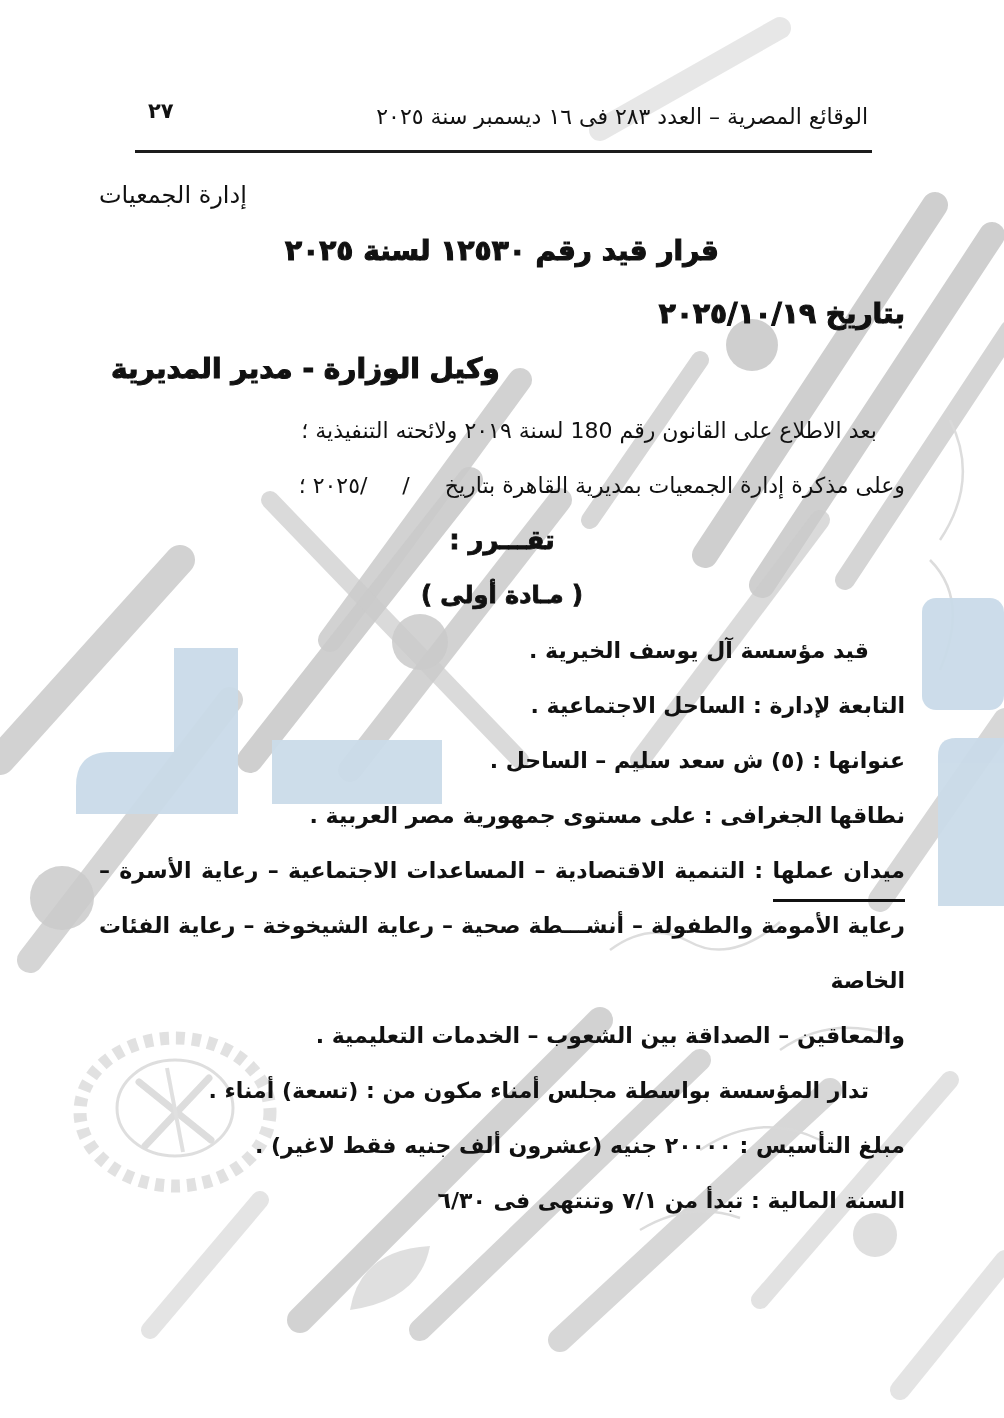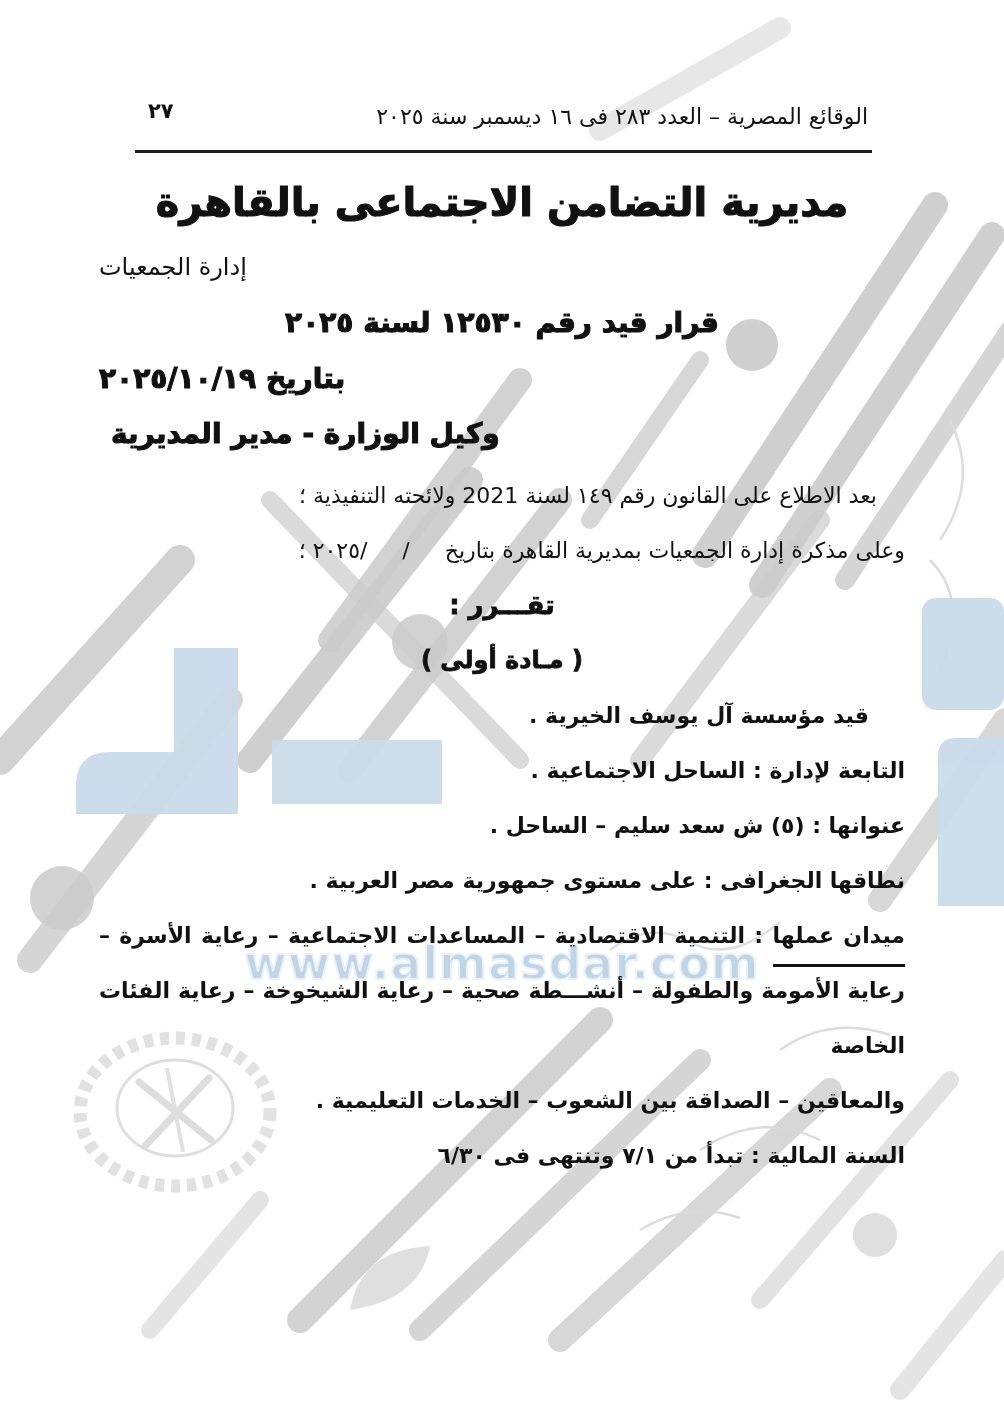--- a/index.html
+++ b/index.html
@@ -43,21 +43,21 @@
     position:absolute;top:166px;right:99px;width:806px;
     text-align:right;
   }
   .display{
     font-weight:700;
     -webkit-text-stroke:1.1px currentColor;
   }
   .title   {font-size:40px;line-height:72px;text-align:center;}
   .dept    {font-size:24px;line-height:46px;margin-top:6px;text-align:left;font-weight:400;}
   .decree  {font-size:28px;line-height:50px;margin-top:8px;text-align:center;}
-  .datel   {font-size:28px;line-height:50px;margin-top:6px;text-align:left;}
+  .datel   {font-size:28px;line-height:50px;margin-top:13px;text-align:right;}
   .official{font-size:28px;line-height:52px;margin-top:4px;text-align:right;padding-left:100px;padding-right:10px;text-align:left;}
   .official{text-align:left;padding-left:12px;padding-right:0;}
 
   .bodyline{font-size:22px;line-height:55px;font-weight:700;}
   .lineslim{font-weight:400;}
   .indent-sm{padding-right:28px;}
   .indent-md{padding-right:36px;}
   .centerb{text-align:center;font-weight:700;-webkit-text-stroke:.8px currentColor;}
   .h-decide{font-size:26px;}
   .h-article{font-size:24px;}
@@ -125,41 +125,39 @@
       <ellipse cx="0" cy="0" rx="95" ry="74" fill="none" stroke="#d8d8d8" stroke-width="13" stroke-dasharray="9 7"></ellipse>
       <ellipse cx="0" cy="-4" rx="58" ry="48" fill="none" stroke="#d4d4d4" stroke-width="3"></ellipse>
       <g stroke="#d2d2d2" stroke-width="7" stroke-linecap="round">
         <line x1="-36" y1="-30" x2="36" y2="28"></line>
         <line x1="-30" y1="34" x2="34" y2="-34"></line>
       </g>
       <line x1="-8" y1="-44" x2="8" y2="40" stroke="#d6d6d6" stroke-width="4"></line>
     </g>
   </svg>
 
-  <div class="wm-url">www.almasdar.com</div>
 
   <div class="txt">
 
     <div class="hdr-issue">الوقائع المصرية – العدد ٢٨٣ فى ١٦ ديسمبر سنة ٢٠٢٥</div>
     <div class="hdr-page">٢٧</div>
     <div class="hdr-rule"></div>
 
     <div class="content">
 
-      <div class="title display">مديرية التضامن الاجتماعى بالقاهرة</div>
 
       <div class="dept">إدارة الجمعيات</div>
 
       <div class="decree display">قرار قيد رقم ١٢٥٣٠ لسنة ٢٠٢٥</div>
 
       <div class="datel display">بتاريخ ٢٠٢٥/١٠/١٩</div>
 
       <div class="official display">وكيل الوزارة - مدير المديرية</div>
 
-      <div class="bodyline lineslim indent-sm mt-first">بعد الاطلاع على القانون رقم ١٤٩ لسنة 2021 ولائحته التنفيذية ؛</div>
+      <div class="bodyline lineslim indent-sm mt-first">بعد الاطلاع على القانون رقم 180 لسنة ٢٠١٩ ولائحته التنفيذية ؛</div>
 
       <div class="bodyline lineslim">وعلى مذكرة إدارة الجمعيات بمديرية القاهرة بتاريخ &nbsp;&nbsp;&nbsp; / &nbsp;&nbsp;&nbsp; /٢٠٢٥ ؛</div>
 
       <div class="bodyline centerb h-decide">تقـــرر :</div>
 
       <div class="bodyline centerb h-article">( مـادة أولى )</div>
 
       <div class="bodyline indent-md">قيد مؤسسة آل يوسف الخيرية .</div>
 
       <div class="bodyline">التابعة لإدارة : الساحل الاجتماعية .</div>
@@ -168,19 +166,21 @@
 
       <div class="bodyline">نطاقها الجغرافى : على مستوى جمهورية مصر العربية .</div>
 
 
       <div class="bodyline justify"><span class="ulead">ميدان عملها</span><span> : التنمية الاقتصادية – المساعدات الاجتماعية – رعاية الأسرة –</span></div>
 
       <div class="bodyline justify">رعاية الأمومة والطفولة – أنشـــطة صحية – رعاية الشيخوخة – رعاية الفئات الخاصة</div>
 
       <div class="bodyline">والمعاقين – الصداقة بين الشعوب – الخدمات التعليمية .</div>
 
+      <div class="bodyline indent-md">تدار المؤسسة بواسطة مجلس أمناء مكون من : (تسعة) أمناء .</div>
 
+      <div class="bodyline">مبلغ التأسيس : ٢٠٠٠٠ جنيه (عشرون ألف جنيه فقط لاغير) .</div>
 
       <div class="bodyline">السنة المالية : تبدأ من ٧/١ وتنتهى فى ٦/٣٠</div>
 
     </div>
   </div>
 </div>
 
 </body></html>

